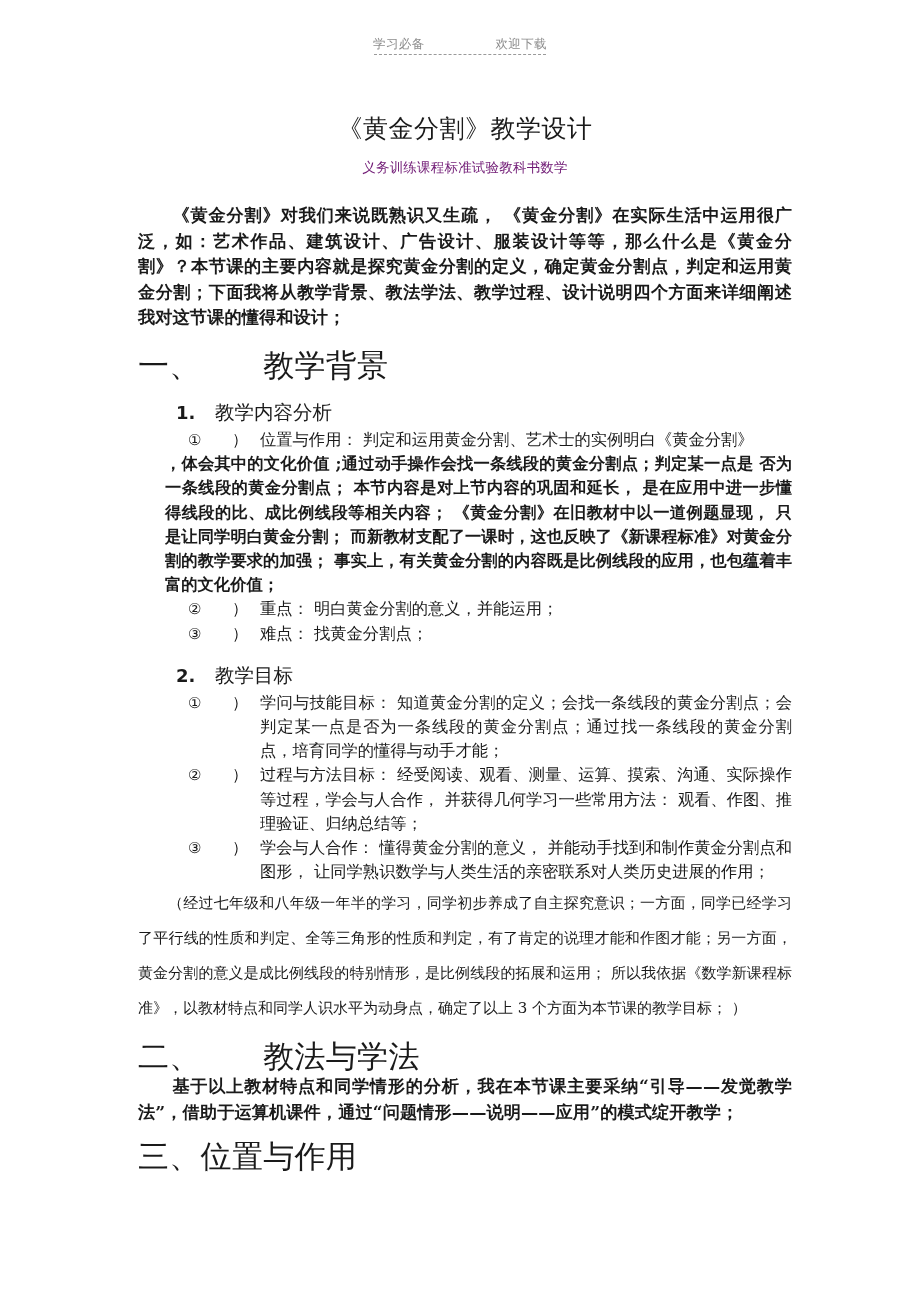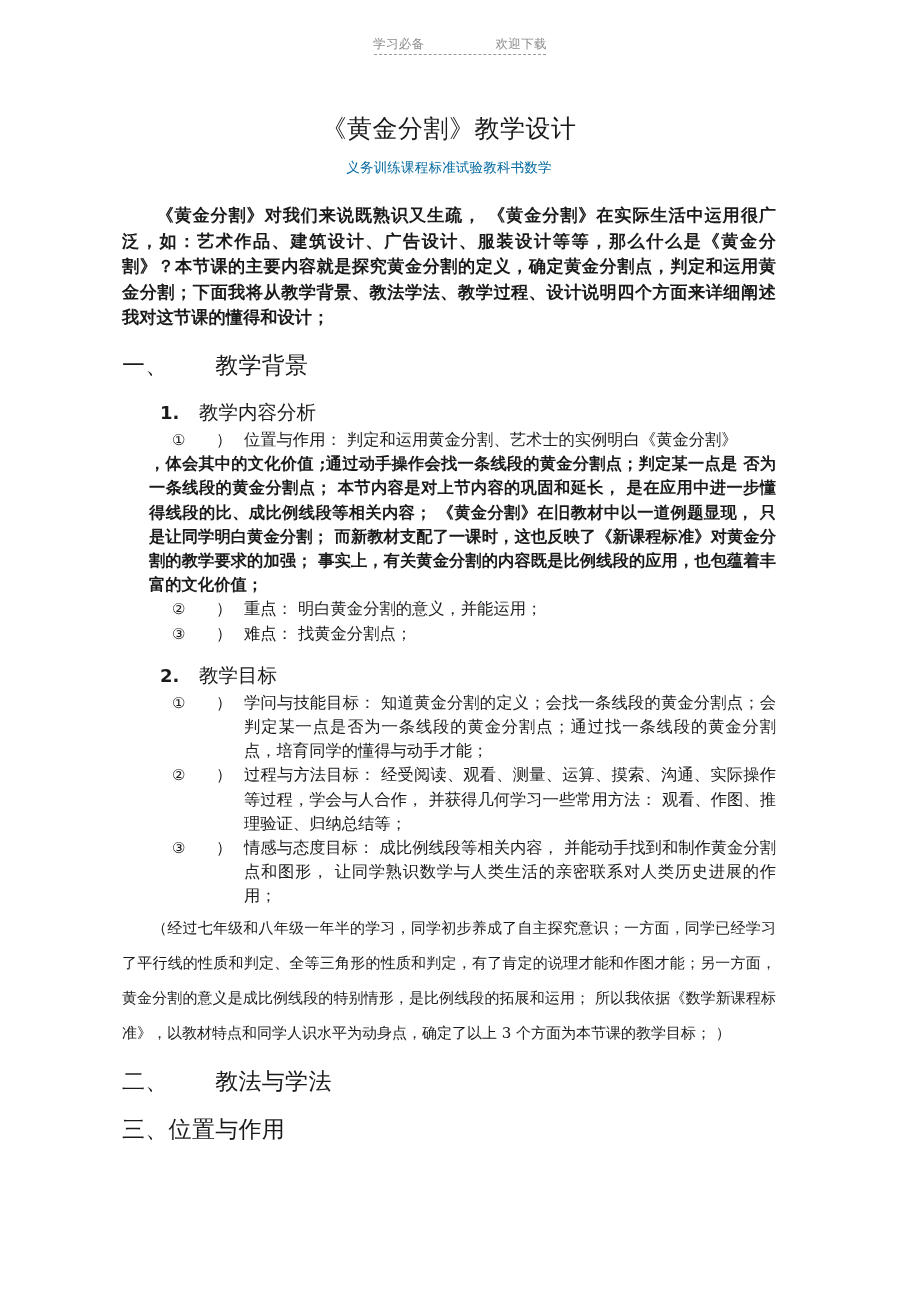--- a/index.html
+++ b/index.html
@@ -43,60 +43,60 @@
   .header-rule {
     margin: 3px auto 0 auto;
     width: 172px;
     border-top: 1.6px dashed #9a9a9a;
     height: 0;
   }
 
   
   .doc {
     position: absolute;
-    left: 122px;
+    left: 138px;
     top: 0;
     width: 654px;
   }
 
   .doc-title {
     margin: 0;
     padding-top: 112px;
     text-align: center;
     font-size: 25px;
     font-weight: normal;
     letter-spacing: 0.5px;
     line-height: 34px;
   }
   .doc-subtitle {
     margin: 0;
     padding-top: 11px;
     text-align: center;
     font-size: 13.5px;
     letter-spacing: 0.2px;
     line-height: 20px;
-    color: #0369a1;
+    color: #701a75;
   }
 
   .para {
     margin: 0;
     font-size: 17.2px;
     line-height: 25.6px;
     text-align: justify;
     text-justify: inter-ideograph;
     letter-spacing: 0.1px;
     font-weight: bold;
   }
   .para-lead { padding-top: 26px; }
   .indent-2 { text-indent: 2em; }
 
   h1.sec {
     margin: 0;
     padding-top: 16px;
-    font-size: 23px;
+    font-size: 31px;
     font-weight: normal;
     line-height: 36px;
     letter-spacing: 0.3px;
     white-space: pre;
   }
   h1.sec.tight { padding-top: 12px; }
 
   h2.subsec {
     margin: 0;
     padding-top: 14px;
@@ -216,25 +216,26 @@
         <span class="body">学问与技能目标： 知道黄金分割的定义；会找一条线段的黄金分割点；会判定某一点是否为一条线段的黄金分割点；通过找一条线段的黄金分割点，培育同学的懂得与动手才能；</span>
       </li>
       <li>
         <span class="marker">②</span>
         <span class="paren">）</span>
         <span class="body">过程与方法目标： 经受阅读、观看、测量、运算、摸索、沟通、实际操作等过程，学会与人合作， 并获得几何学习一些常用方法： 观看、作图、推理验证、归纳总结等；</span>
       </li>
       <li>
         <span class="marker">③</span>
         <span class="paren">）</span>
-        <span class="body">情感与态度目标： 成比例线段等相关内容， 并能动手找到和制作黄金分割点和图形， 让同学熟识数学与人类生活的亲密联系对人类历史进展的作用；</span>
+        <span class="body">学会与人合作： 懂得黄金分割的意义， 并能动手找到和制作黄金分割点和图形， 让同学熟识数学与人类生活的亲密联系对人类历史进展的作用；</span>
       </li>
     </ol>
 
     <p class="note-para indent-2">（经过七年级和八年级一年半的学习，同学初步养成了自主探究意识；一方面，同学已经学习了平行线的性质和判定、全等三角形的性质和判定，有了肯定的说理才能和作图才能；另一方面，黄金分割的意义是成比例线段的特别情形，是比例线段的拓展和运用； 所以我依据《数学新课程标准》，以教材特点和同学人识水平为动身点，确定了以上 3 个方面为本节课的教学目标； ）</p>
 
     <h1 class="sec tight"><span>二、</span>　　<span>教法与学法</span></h1>
 
+    <p class="para indent-2">基于以上教材特点和同学情形的分析，我在本节课主要采纳“引导——发觉教学法”，借助于运算机课件，通过“问题情形——说明——应用”的模式绽开教学；</p>
 
     <h1 class="sec tight"><span>三、</span><span>位置与作用</span></h1>
 
   </div>
 </div>
 
 </body></html>

